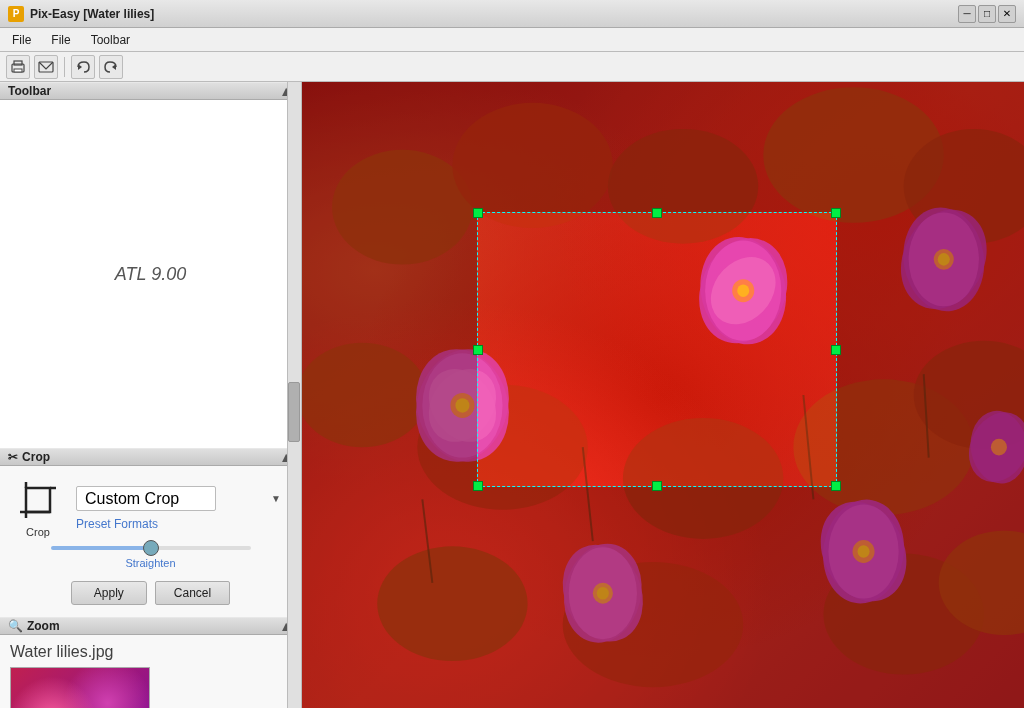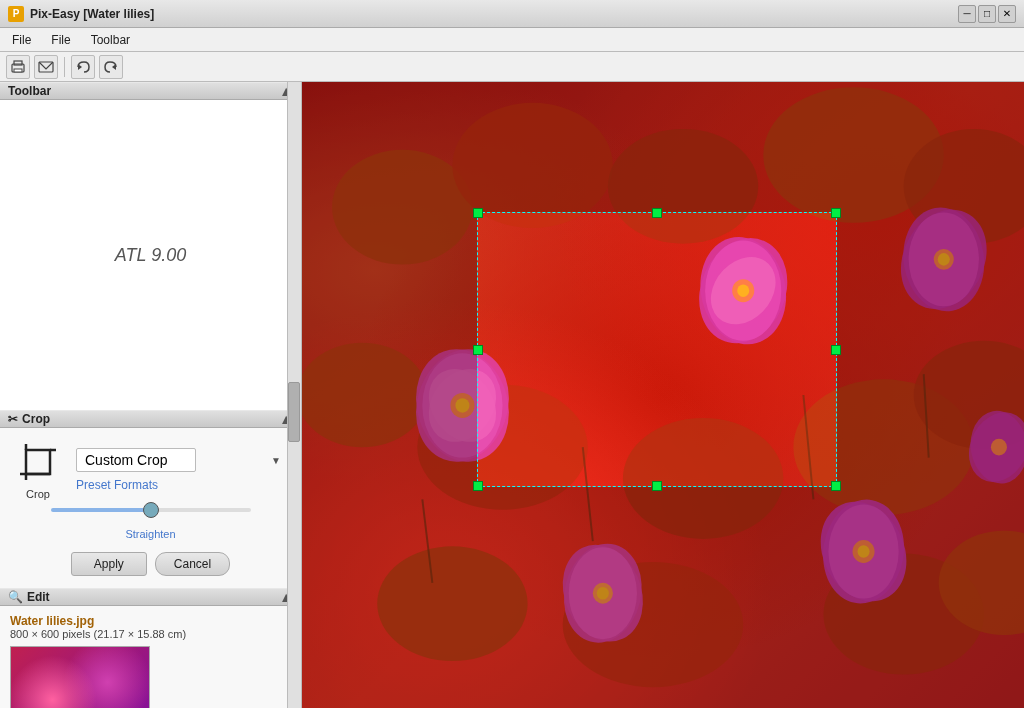--- a/index.html
+++ b/index.html
@@ -119,21 +119,21 @@
     }
     .panel-collapse-btn {
       font-size: 14px;
       cursor: pointer;
       color: #555;
     }
 
     
     .toolbar-panel {
       flex: 0 0 auto;
-      height: 310px;
+      height: 348px;
       background: white;
       display: flex;
       align-items: center;
       justify-content: center;
     }
     .atl-text {
       font-size: 18px;
       color: #555;
       font-style: italic;
     }
@@ -178,22 +178,22 @@
       display: inline-flex;
       align-items: center;
     }
     .crop-dropdown {
       appearance: none;
       -webkit-appearance: none;
       background: white;
       border: 1px solid #bbb;
       border-radius: 2px;
       padding: 3px 22px 3px 8px;
-      font-size: 14px;
-      width: 120px;
+      font-size: 16px;
+      width: 140px;
       cursor: pointer;
     }
     .crop-dropdown-arrow {
       position: absolute;
       right: 4px;
       pointer-events: none;
       font-size: 10px;
       color: #555;
     }
     .preset-link {
@@ -201,21 +201,21 @@
       font-size: 12px;
       text-decoration: none;
       cursor: pointer;
     }
 
     
     .straighten-area {
       display: flex;
       flex-direction: column;
       align-items: center;
-      gap: 16px;
+      gap: 7px;
     }
     .straighten-slider {
       width: 200px;
       -webkit-appearance: none;
       appearance: none;
       height: 4px;
       background: linear-gradient(to right, #8ab4e8 0%, #8ab4e8 50%, #ddd 50%, #ddd 100%);
       border-radius: 2px;
       outline: none;
       cursor: pointer;
@@ -246,41 +246,41 @@
       border: 1px solid #aaa;
       border-radius: 3px;
       padding: 4px 22px;
       font-size: 12px;
       cursor: pointer;
       color: #222;
     }
     .btn-cancel {
       background: linear-gradient(to bottom, #e8e8e8, #d0d0d0);
       border: 1px solid #aaa;
-      border-radius: 11px;
+      border-radius: 2px;
       padding: 4px 18px;
       font-size: 12px;
       cursor: pointer;
       color: #222;
     }
 
     
     .zoom-panel {
       flex: 1;
       display: flex;
       flex-direction: column;
     }
     .zoom-content {
       padding: 8px 10px;
       background: #f8f8f8;
     }
     .zoom-filename {
-      font-size: 12px;
-      color: #a16207;
-      font-weight: bold;
+      font-size: 16px;
+      color: #404040;
+      font-weight: normal;
     }
     .zoom-info {
       font-size: 11px;
       color: #444;
     }
     .zoom-thumbnail {
       margin-top: 6px;
       width: 140px; height: 90px;
       background: linear-gradient(135deg, #c02060 0%, #e04080 40%, #8020a0 80%, #602080 100%);
       border: 1px solid #aaa;
@@ -479,29 +479,28 @@
 
       <div class="crop-buttons">
         <button class="btn-apply">Apply</button>
         <button class="btn-cancel">Cancel</button>
       </div>
     </div>
 
     <div class="panel-section-header">
       <div style="display:flex;align-items:center;">
         <span class="section-icon">🔍</span>
-        <span>Edit</span>
+        <span>Zoom</span>
       </div>
       <span class="panel-collapse-btn">▲</span>
     </div>
 
     <div class="zoom-panel">
       <div class="zoom-content">
         <div class="zoom-filename">Water lilies.jpg</div>
-        <div class="zoom-info">800 × 600 pixels (21.17 × 15.88 cm)</div>
         <div class="zoom-thumbnail">
           <div class="zoom-thumb-inner"></div>
         </div>
       </div>
     </div>
 
     <div class="left-scrollbar">
       <div class="scrollbar-thumb"></div>
     </div>
   </div>

